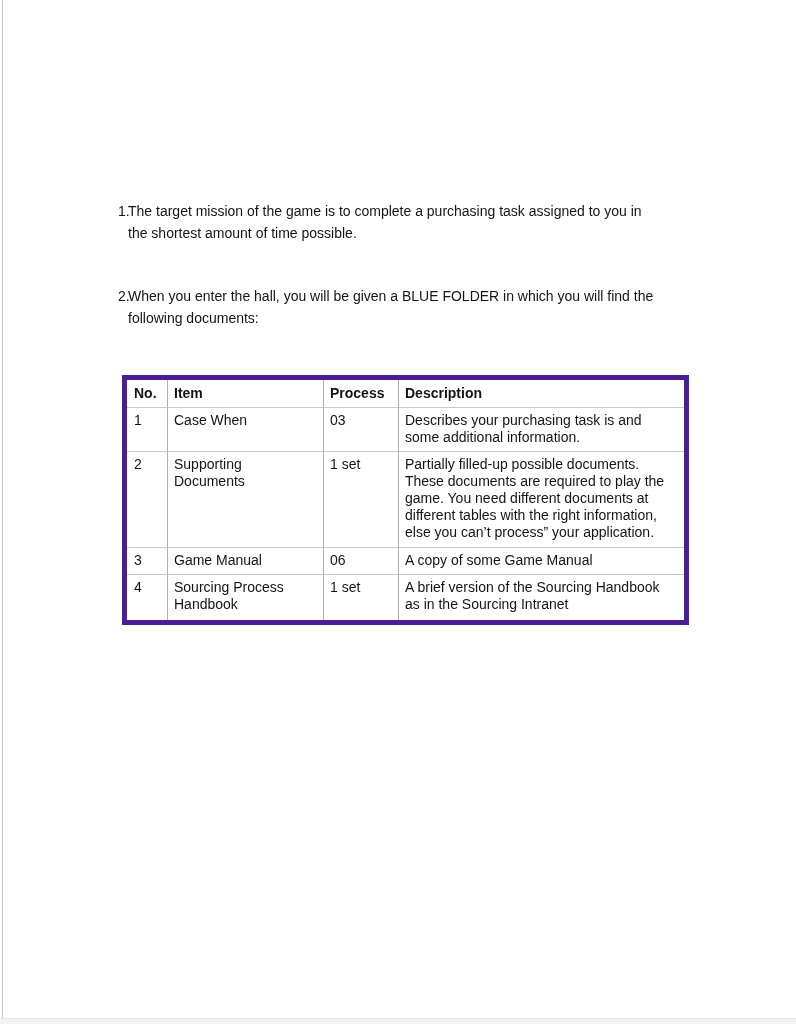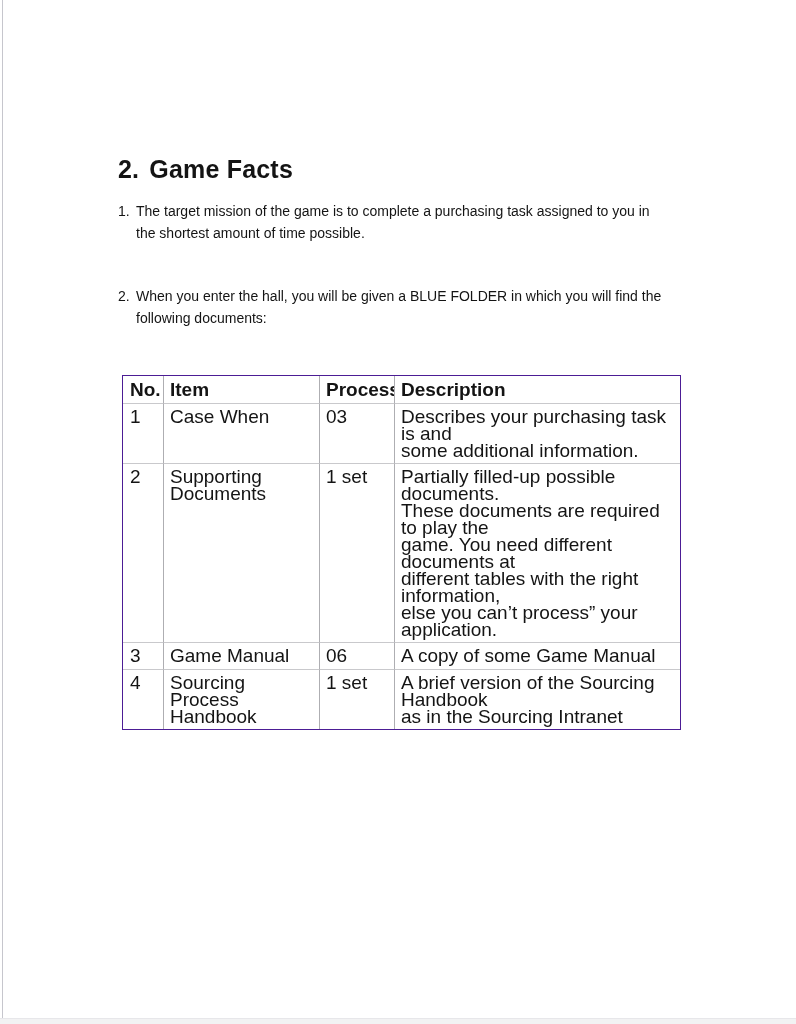--- a/index.html
+++ b/index.html
@@ -47,32 +47,32 @@
   }
   .li-1 { top: 200px; }
   .li-2 { top: 285px; }
   .li-num {
     position: absolute;
     left: 0; top: 0;
     width: 23px;
   }
   .li-text {
     display: block;
-    margin-left: 18px;
+    margin-left: 10px;
     white-space: pre-line;
   }
   table.doc-table {
     position: absolute;
     left: 122px; top: 375px;
     width: 557px;
     border-collapse: separate;
     border-spacing: 0;
     table-layout: fixed;
-    border: 1px solid #4c1d95;
-    font-size: 19px;
+    border: 5px solid #4c1d95;
+    font-size: 14px;
     line-height: 17px;
   }
   .doc-table th, .doc-table td {
     padding: 4px 6px 4px 6px;
     text-align: left;
     vertical-align: top;
     white-space: pre-line;
     overflow: hidden;
   }
   .doc-table th {
@@ -90,21 +90,20 @@
   tr.r4 { height: 46px; }
 </style>
 </head>
 <body>
 
 <div class="page">
 
   <div class="page-left-edge"></div>
   <div class="page-bottom-gap"></div>
 
-  <h1 class="heading"><span class="h-num">2.</span><span class="h-title">Game Facts</span></h1>
 
   <div class="list-item li-1">
     <span class="li-num">1.</span>
     <span class="li-text">The target mission of the game is to complete a purchasing task assigned to you in
 the shortest amount of time possible.</span>
   </div>
 
   <div class="list-item li-2">
     <span class="li-num">2.</span>
     <span class="li-text">When you enter the hall, you will be given a BLUE FOLDER in which you will find the

